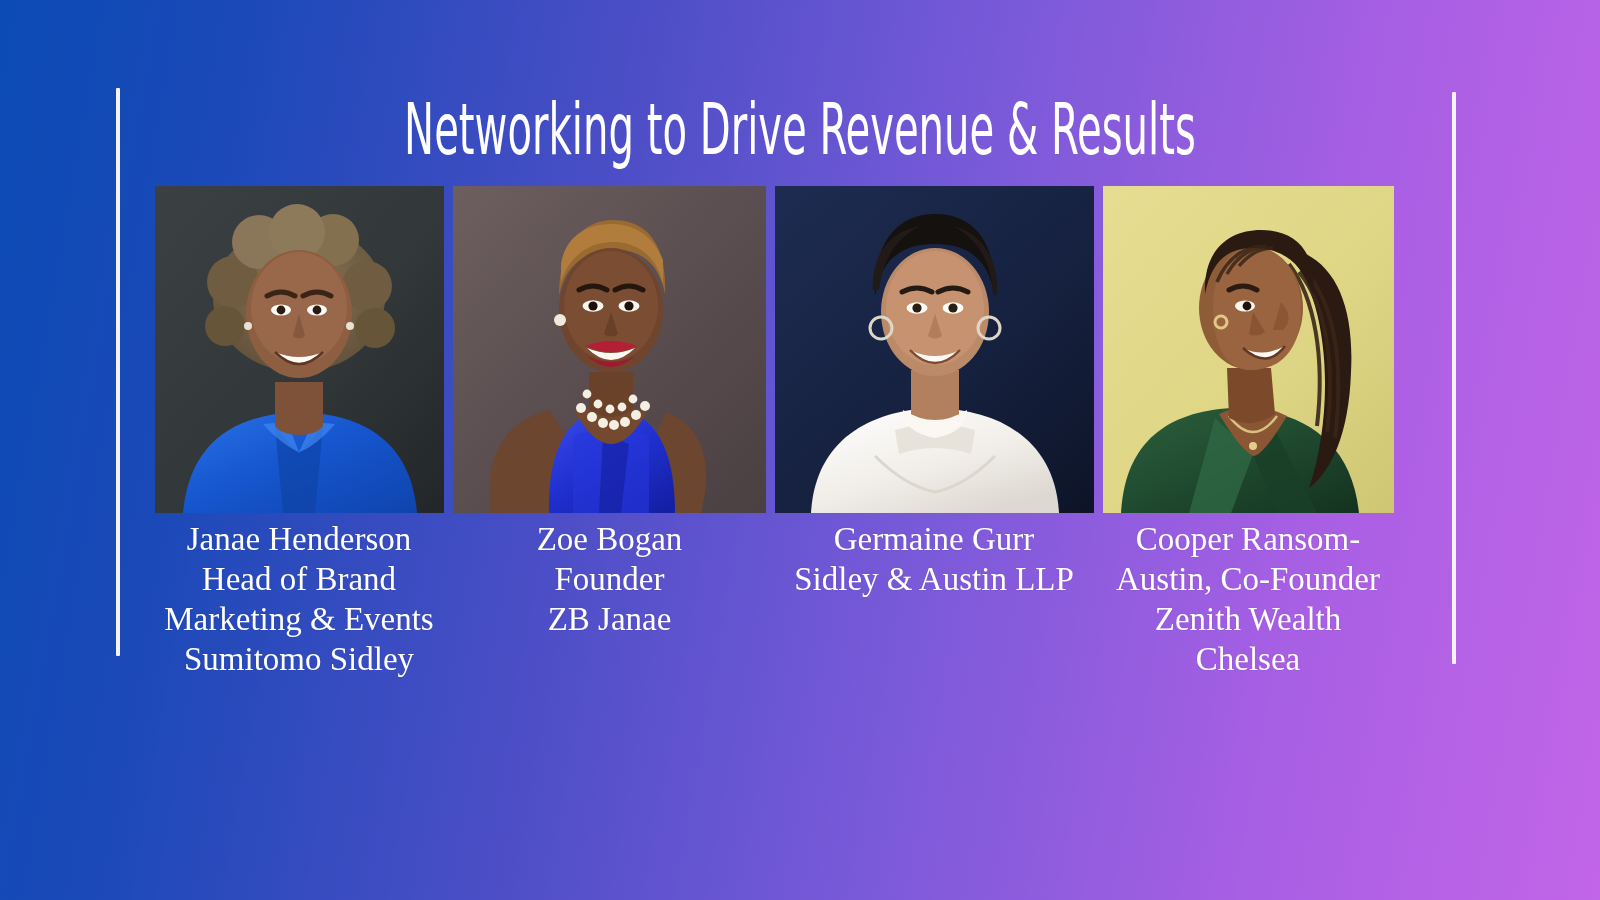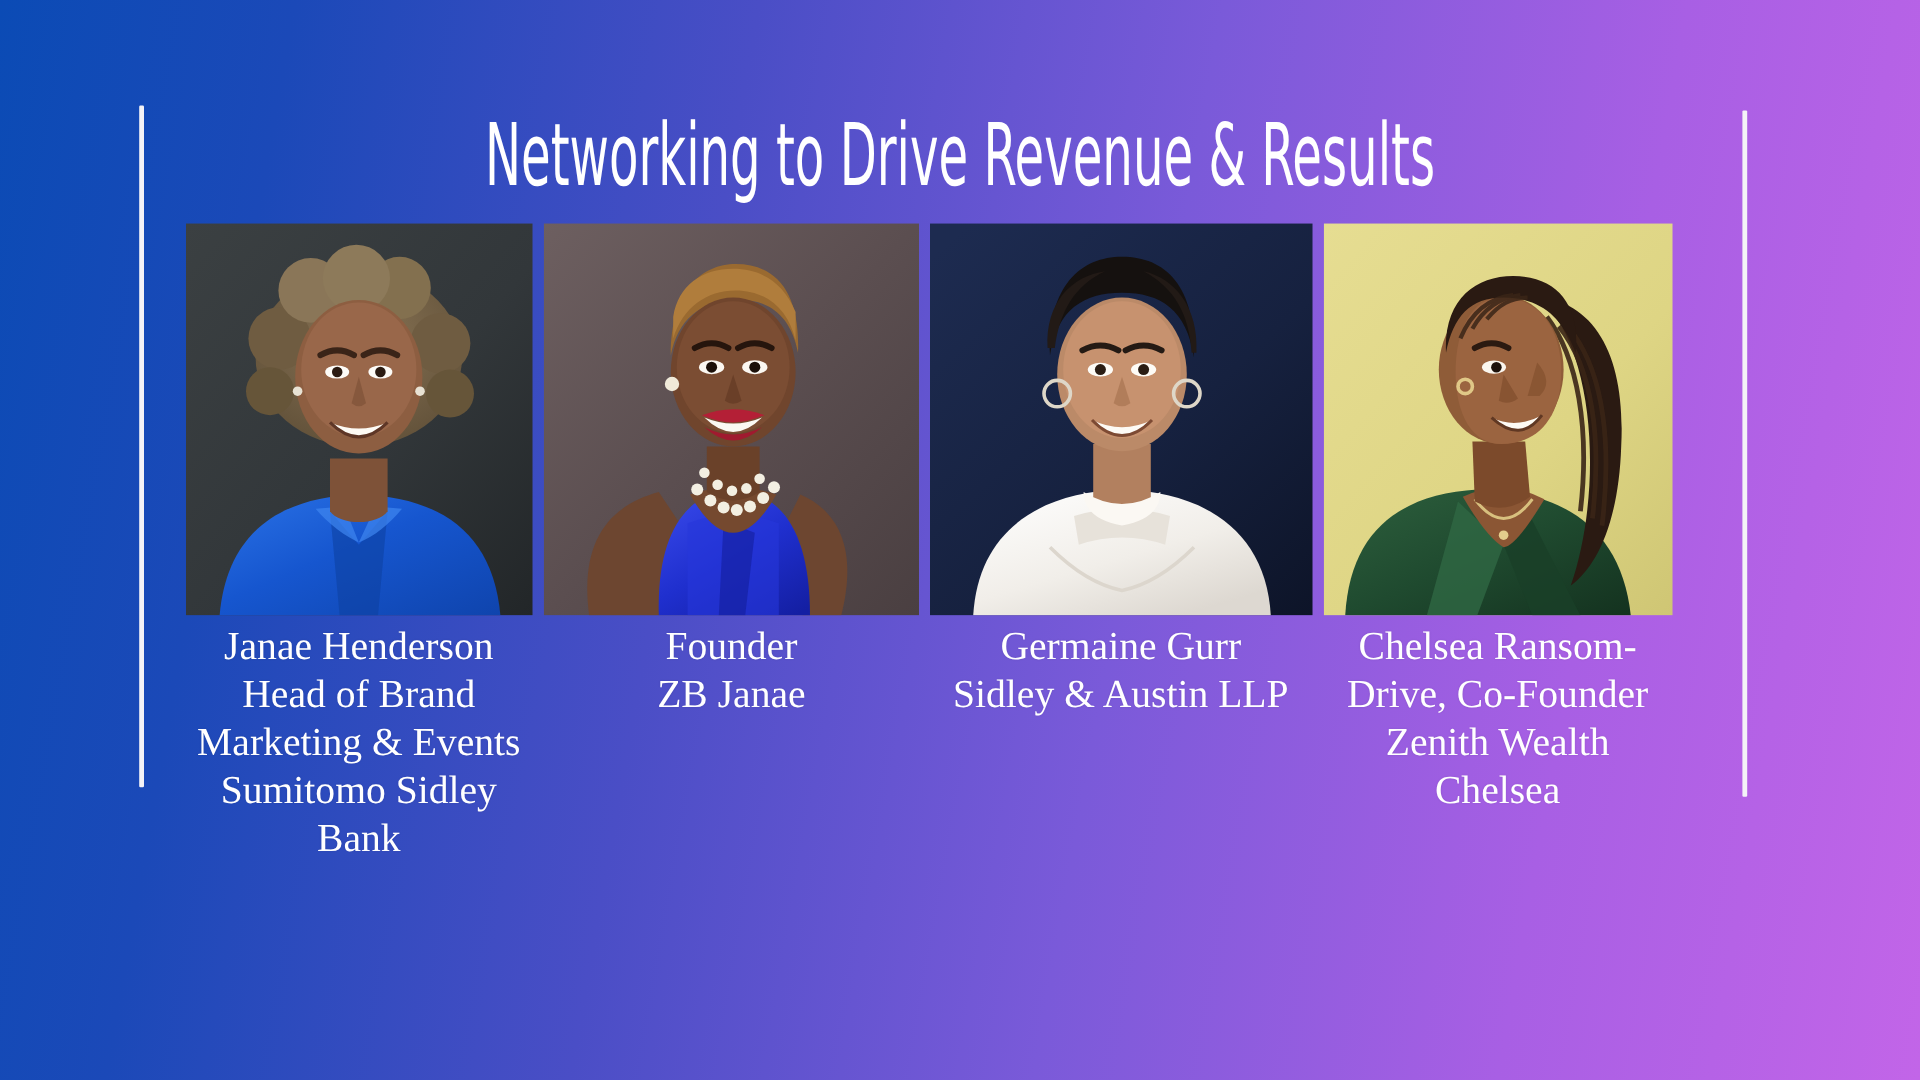--- a/index.html
+++ b/index.html
@@ -162,21 +162,20 @@
 
           <circle cx="93" cy="140" r="4" fill="#e8e2d4"></circle>
           <circle cx="195" cy="140" r="4" fill="#e8e2d4"></circle>
         </svg>
       </div>
       <div class="caption">
         <span class="cap-line">Janae Henderson</span>
         <span class="cap-line">Head of Brand</span>
         <span class="cap-line">Marketing &amp; Events</span>
         <span class="cap-line">Sumitomo Sidley</span>
-        <span class="cap-line">Bank</span>
       </div>
     </div>
 
     <div class="speaker sp-1">
       <div class="photo">
         <svg viewBox="0 0 313 327" preserveAspectRatio="xMidYMid slice" role="img">
           <defs>
             <linearGradient id="g2bg" x1="0" y1="0" x2="1" y2="1">
               <stop offset="0" stop-color="#6d5f60"></stop>
               <stop offset="0.5" stop-color="#5b4e50"></stop>
@@ -233,20 +232,21 @@
           <path d="M158 126 L151 148 Q158 153 165 148 Z" fill="#5f3722" opacity="0.6"></path>
 
           <path d="M134 162 Q158 186 182 162 Q158 172 134 162 Z" fill="#fbf8f2"></path>
           <path d="M132 160 Q158 150 184 160 Q170 166 158 166 Q146 166 132 160 Z" fill="#b41f36"></path>
           <path d="M134 170 Q158 192 182 170 Q158 182 134 170 Z" fill="#a01a2f"></path>
 
           <circle cx="107" cy="134" r="6" fill="#f0ead9"></circle>
         </svg>
       </div>
       <div class="caption">
+        <span class="cap-line">Zoe Bogan</span>
         <span class="cap-line">Founder</span>
         <span class="cap-line">ZB Janae</span>
       </div>
     </div>
 
     <div class="speaker sp-2">
       <div class="photo">
         <svg viewBox="0 0 319 327" preserveAspectRatio="xMidYMid slice" role="img">
           <defs>
             <linearGradient id="g3bg" x1="0.1" y1="0" x2="1" y2="1">
@@ -351,21 +351,21 @@
           <path d="M178 116 Q192 132 180 144 L170 144" fill="#8a5633"></path>
           <path d="M150 126 L146 148 Q154 152 162 146 Z" fill="#7b4a29" opacity="0.6"></path>
 
           <path d="M140 162 Q164 184 182 160 Q160 172 140 162 Z" fill="#fdfaf4"></path>
           <path d="M140 162 Q164 184 182 160" stroke="#603823" stroke-width="2.5" fill="none"></path>
 
           <circle cx="118" cy="136" r="6" fill="none" stroke="#e0c887" stroke-width="3"></circle>
         </svg>
       </div>
       <div class="caption">
-        <span class="cap-line">Chelsea Ransom-</span>
-        <span class="cap-line">Drive, Co-Founder</span>
+        <span class="cap-line">Cooper Ransom-</span>
+        <span class="cap-line">Austin, Co-Founder</span>
         <span class="cap-line">Zenith Wealth</span>
         <span class="cap-line">Chelsea</span>
       </div>
     </div>
 
   </div>
 </div>
 
 </body></html>

